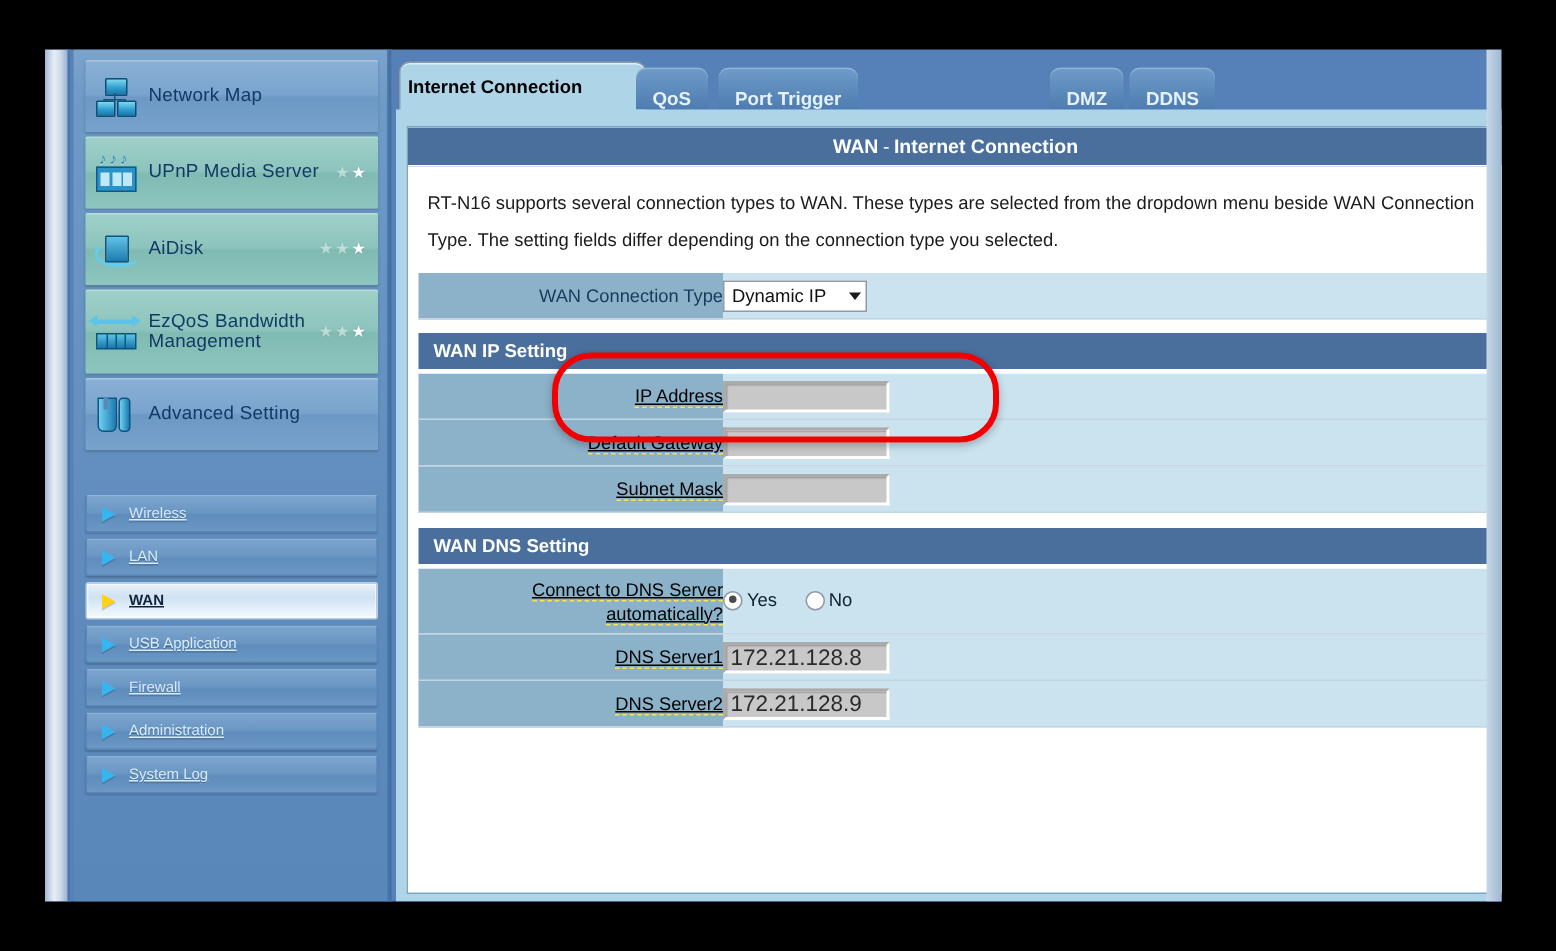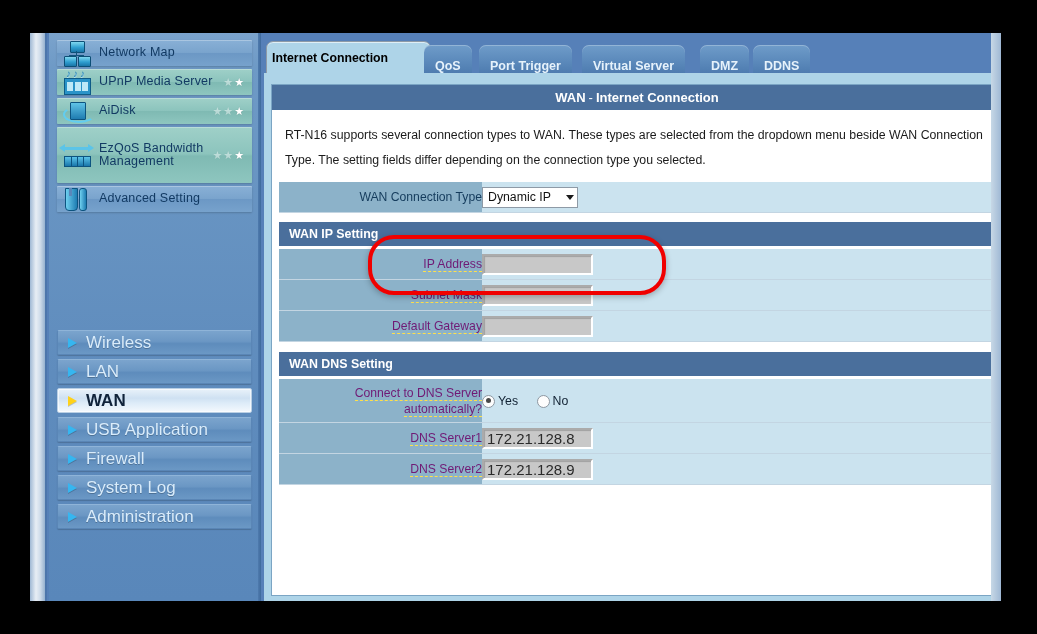--- a/index.html
+++ b/index.html
@@ -16,42 +16,42 @@
   .rail-left:after{content:"";position:absolute;right:0;top:0;width:2px;height:100%;background:#4d76ab;}
 
   
   #sidebar{position:absolute;left:19px;top:0;width:212px;height:100%;
     background:linear-gradient(to bottom,#7ba3cc 0%,#6e9ac6 6%,#5f8cbd 60%,#5987ba 100%);}
   #sidebar:after{content:"";position:absolute;right:0;top:0;width:3px;height:100%;
     background:linear-gradient(to right,#4f7bae,#3f6a9c);}
 
   .sb-top{position:absolute;left:8px;top:0;width:195px;}
 
-  .sb-main{position:relative;display:flex;align-items:center;height:26px;margin-bottom:3px;
+  .sb-main{position:relative;display:flex;align-items:center;height:48px;margin-bottom:3px;
     box-shadow:inset 0 1px 0 rgba(255,255,255,.28), 0 1px 2px rgba(0,0,0,.18);
     border-radius:1px;}
   .sb-main.plain{background:linear-gradient(to bottom,#89b0d6 0%,#7aa4cd 48%,#6c98c5 52%,#77a2cc 100%);}
   .sb-main.teal{background:linear-gradient(to bottom,#9fd0c8 0%,#8cc4bd 48%,#7fbab3 52%,#8ec6bf 100%);}
   .sb-main.tall{height:56px;}
   .sb-ico{width:42px;min-width:42px;height:100%;position:relative;}
   .sb-label{font-size:12.5px;color:#123a63;letter-spacing:.2px;line-height:13.5px;}
   .sb-stars{position:absolute;right:7px;top:50%;transform:translateY(-50%);
     font-size:11px;letter-spacing:1px;color:#ffffff;text-shadow:0 0 1px rgba(0,0,0,.25);}
   .sb-stars i{font-style:normal;opacity:.45;}
   .sb-stars i.on{opacity:1;}
 
   .sb-sub-wrap{position:absolute;left:8px;top:297px;width:195px;}
   .sb-sub{position:relative;height:23px;margin-bottom:4px;display:flex;align-items:center;
     background:linear-gradient(to bottom,#7ba4cd 0%,#6b97c4 45%,#5e8cbc 55%,#6b98c5 100%);
     border:1px solid #5a86b6;border-top-color:#8fb4d8;box-shadow:0 1px 1px rgba(0,0,0,.18);
     border-radius:2px;}
   .sb-sub .tri{width:0;height:0;border-left:9px solid #36b6f0;border-top:5.5px solid transparent;
     border-bottom:5.5px solid transparent;margin:0 9px 0 10px;
     filter:drop-shadow(0 1px 0 rgba(0,0,0,.2));}
-  .sb-sub .txt{font-size:17px;color:#d9ecfb;text-shadow:0 1px 0 rgba(0,0,0,.22);}
+  .sb-sub .txt{font-size:10px;color:#d9ecfb;text-shadow:0 1px 0 rgba(0,0,0,.22);text-decoration:underline;}
   .sb-sub.active{background:linear-gradient(to bottom,#e9f2fa 0%,#cfe1f2 40%,#dcebf8 60%,#f4f9fd 100%);
     border:1px solid #b9cfe4;box-shadow:inset 0 0 0 1px rgba(255,255,255,.6);}
   .sb-sub.active .tri{border-left-color:#ffd21a;}
   .sb-sub.active .txt{color:#10233a;font-weight:bold;text-shadow:none;}
 
   
   .ic{position:absolute;left:6px;top:50%;transform:translateY(-50%);}
   .netmap b,.netmap i{position:absolute;display:block;background:linear-gradient(to bottom,#7fd8ef 0%,#2f9fd0 55%,#1a76a8 100%);
     border:1px solid #0d4f76;border-radius:1px;}
   .netmap b{width:13px;height:10px;left:7px;top:0;}
@@ -110,21 +110,21 @@
   .panel-title{height:25px;background:#4a6f9c;color:#fff;font-size:13px;font-weight:bold;
     display:flex;align-items:center;justify-content:center;border-bottom:1px solid #fff;}
   .panel-title .sep{font-weight:normal;margin:0 3px;}
   .intro{padding:12px 13px 6px 13px;font-size:12.3px;color:#1b1b1b;line-height:25px;}
 
   table.form{width:calc(100% - 14px);margin:2px 7px 0 7px;border-collapse:collapse;table-layout:fixed;}
   table.form td{border-top:1px solid #ffffff;border-bottom:1px solid #c3d5e2;padding:0;height:30px;}
   td.lab{width:203px;background:#8cb2c9;color:#143b5c;font-size:12.2px;text-align:right;
     padding-right:6px;vertical-align:middle;}
   td.val{background:#cbe3ef;padding-left:6px;}
-  .ulink{color:#701a75;border-bottom:1px dashed #ffe04a;cursor:pointer;}
+  .ulink{color:#000000;border-bottom:1px dashed #ffe04a;cursor:pointer;text-decoration:underline;}
   .pl{color:#143b5c;}
   .sec{height:24px;background:#4a6f9c;color:#fff;font-size:12.4px;font-weight:bold;
     display:flex;align-items:center;padding-left:10px;margin:0 7px;}
 
   .ipt{display:inline-block;width:104px;height:17px;background:#c8c8c8;
     border:2px inset #fff;box-shadow:inset 1px 1px 1px rgba(0,0,0,.2);
     font-size:15px;color:#2a2a2a;line-height:17px;padding-left:3px;vertical-align:middle;}
   .sel{display:inline-flex;align-items:center;justify-content:space-between;
     width:86px;height:19px;background:#fff;border:1px solid #8e9aa6;font-size:12.3px;
     color:#111;padding:0 3px 0 5px;vertical-align:middle;}
@@ -242,43 +242,40 @@
         <div class="sb-sub">
           <span class="tri"></span>
           <span class="txt">USB Application</span>
         </div>
         <div class="sb-sub">
           <span class="tri"></span>
           <span class="txt">Firewall</span>
         </div>
         <div class="sb-sub">
           <span class="tri"></span>
+          <span class="txt">Administration</span>
+        </div>
+        <div class="sb-sub">
+          <span class="tri"></span>
           <span class="txt">System Log</span>
-        </div>
-        <div class="sb-sub">
-          <span class="tri"></span>
-          <span class="txt">Administration</span>
         </div>
       </div>
     </div>
 
     <div id="main">
 
       <div id="tabs">
         <div class="tab sel" style="left:2px;width:155px;">
           <span>Internet Connection</span>
         </div>
         <div class="tab" style="left:160px;">
           <span>QoS</span>
         </div>
         <div class="tab" style="left:215px;">
           <span>Port Trigger</span>
-        </div>
-        <div class="tab" style="left:318px;">
-          <span>Virtual Server</span>
         </div>
         <div class="tab" style="left:436px;">
           <span>DMZ</span>
         </div>
         <div class="tab" style="left:489px;">
           <span>DDNS</span>
         </div>
       </div>
 
       <div id="page">
@@ -307,25 +304,25 @@
             </table>
 
           <div class="sec" style="margin-top:9px;">WAN IP Setting</div>
           <table class="form">
             <tbody>
             <tr>
               <td class="lab"><span class="ulink">IP Address</span></td>
               <td class="val"><span class="ipt"></span></td>
             </tr>
             <tr>
+              <td class="lab"><span class="ulink">Default Gateway</span></td>
+              <td class="val"><span class="ipt"></span></td>
+            </tr>
+            <tr>
               <td class="lab"><span class="ulink">Subnet Mask</span></td>
-              <td class="val"><span class="ipt"></span></td>
-            </tr>
-            <tr>
-              <td class="lab"><span class="ulink">Default Gateway</span></td>
               <td class="val"><span class="ipt"></span></td>
             </tr>
           </tbody>
             </table>
 
           <div class="sec" style="margin-top:10px;">WAN DNS Setting</div>
           <table class="form">
             <tbody>
                 <tr>
               <td class="lab" style="height:43px;line-height:16px;"><span class="ulink">Connect to DNS Server automatically?</span></td>

